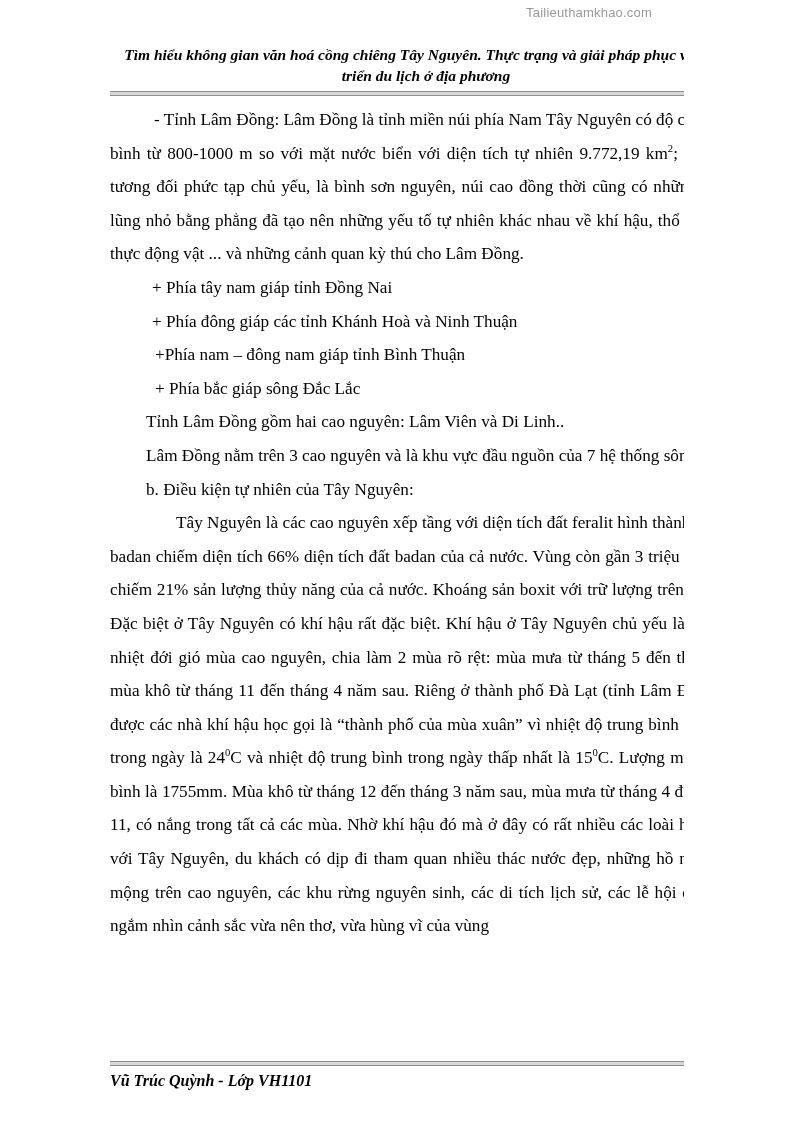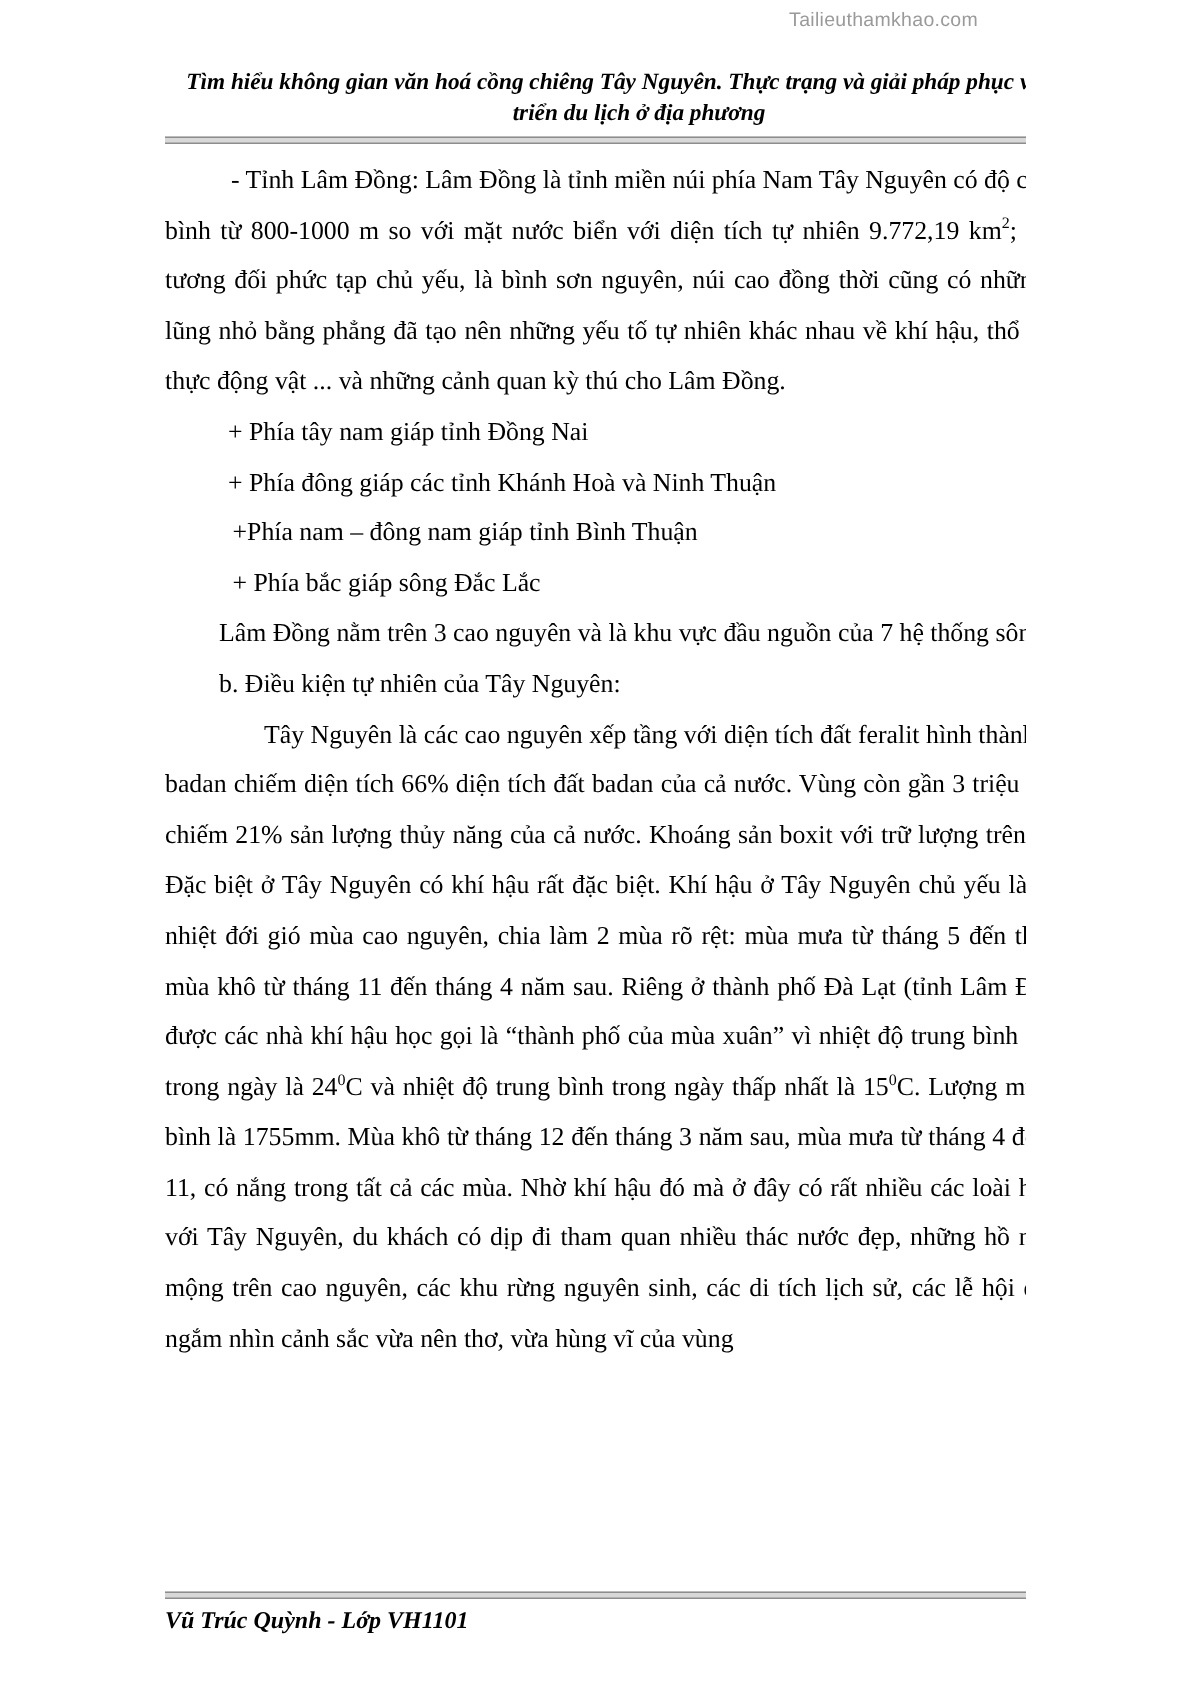--- a/index.html
+++ b/index.html
@@ -137,20 +137,21 @@
     <p class="para indent"><span>- Tỉnh Lâm Đồng: Lâm Đồng là tỉnh miền núi phía Nam Tây Nguyên có độ cao trung bình từ 800-1000 m so với mặt nước biển với diện tích tự nhiên 9.772,19 km</span><sup>2</sup><span>; địa hình tương đối phức tạp chủ yếu, là bình sơn nguyên, núi cao đồng thời cũng có những thung lũng nhỏ bằng phẳng đã tạo nên những yếu tố tự nhiên khác nhau về  khí hậu, thổ nhưỡng, thực động vật ... và những cảnh quan kỳ thú cho Lâm Đồng.</span></p>
 
     <p class="para noalign indent-bullet"><span>+ Phía tây nam giáp tỉnh Đồng Nai</span></p>
 
     <p class="para noalign indent-bullet"><span>+ Phía đông giáp các tỉnh Khánh Hoà và Ninh Thuận</span></p>
 
     <p class="para noalign indent-bullet2"><span>+Phía nam – đông nam giáp tỉnh Bình Thuận</span></p>
 
     <p class="para noalign indent-bullet2"><span>+ Phía bắc giáp sông Đắc Lắc</span></p>
 
+    <p class="para noalign indent-small"><span>Tỉnh Lâm Đồng gồm hai cao nguyên: Lâm Viên và Di Linh..</span></p>
 
     <p class="para indent-small"><span>Lâm Đồng nằm trên 3 cao nguyên và là khu vực đầu nguồn của 7 hệ thống sông lớn.</span></p>
 
     <p class="para noalign indent-small"><span>b. Điều kiện tự nhiên của Tây Nguyên:</span></p>
 
     <p class="para indent-big"><span>Tây Nguyên là các cao nguyên xếp tầng với diện tích đất feralit hình thành trên đá badan chiếm diện tích 66% diện tích đất badan của cả nước. Vùng còn gần 3 triệu ha rừng, chiếm 21% sản lượng thủy năng của cả nước. Khoáng sản boxit với trữ lượng trên 3 tỉ tấn. Đặc biệt ở Tây Nguyên có khí hậu rất đặc biệt. Khí hậu ở Tây Nguyên chủ yếu là khí hậu nhiệt đới gió mùa cao nguyên, chia làm 2 mùa rõ rệt: mùa mưa từ tháng 5 đến tháng 10, mùa khô từ tháng 11 đến tháng 4 năm sau. Riêng ở thành phố Đà Lạt (tỉnh Lâm Đồng) đã được các nhà khí hậu học gọi là “thành phố của mùa xuân” vì nhiệt độ trung bình cao nhất trong ngày là 24</span><sup>0</sup><span>C và nhiệt độ trung bình trong ngày thấp nhất là 15</span><sup>0</sup><span>C. Lượng mưa trung bình là 1755mm. Mùa khô từ tháng 12 đến tháng 3 năm sau, mùa mưa từ tháng 4 đến tháng 11, có nắng trong tất cả các mùa. Nhờ khí hậu đó mà ở đây có rất nhiều các loài hoa. Đến với Tây Nguyên, du khách có dịp đi tham quan nhiều thác nước đẹp, những hồ nước thơ mộng trên cao nguyên, các khu rừng nguyên sinh, các di tích lịch sử, các lễ hội độc đáo, ngắm nhìn cảnh sắc vừa nên thơ, vừa hùng vĩ của vùng</span></p>
 
   </div>
 
   <div class="footer">

